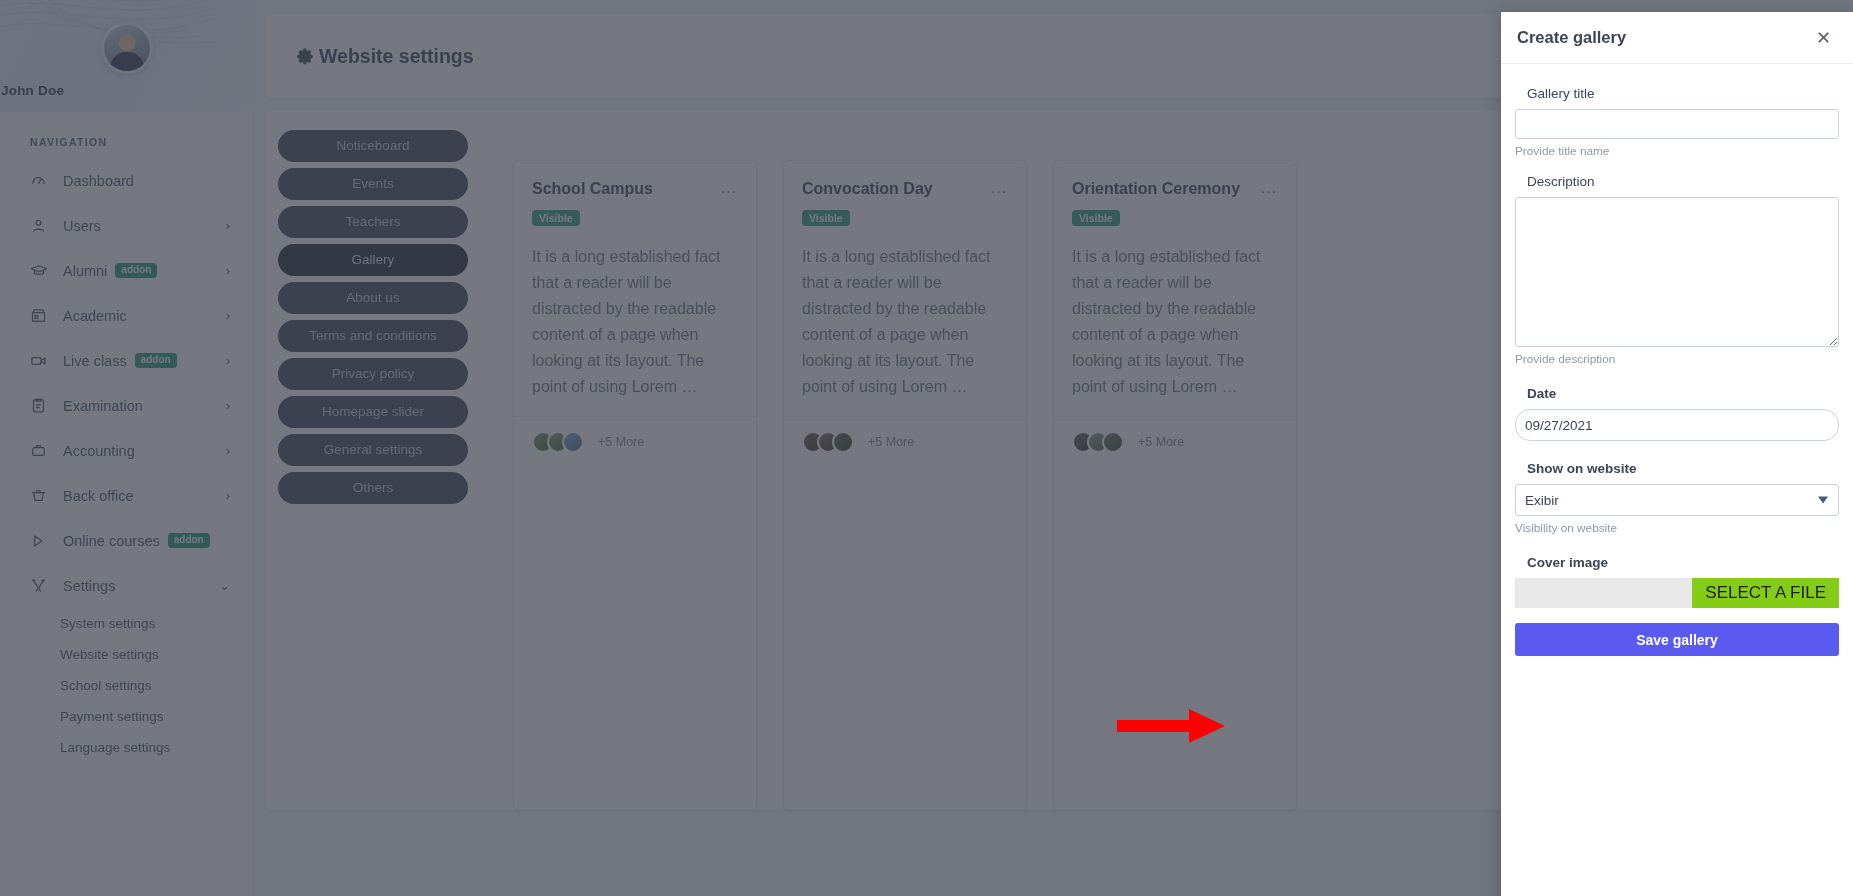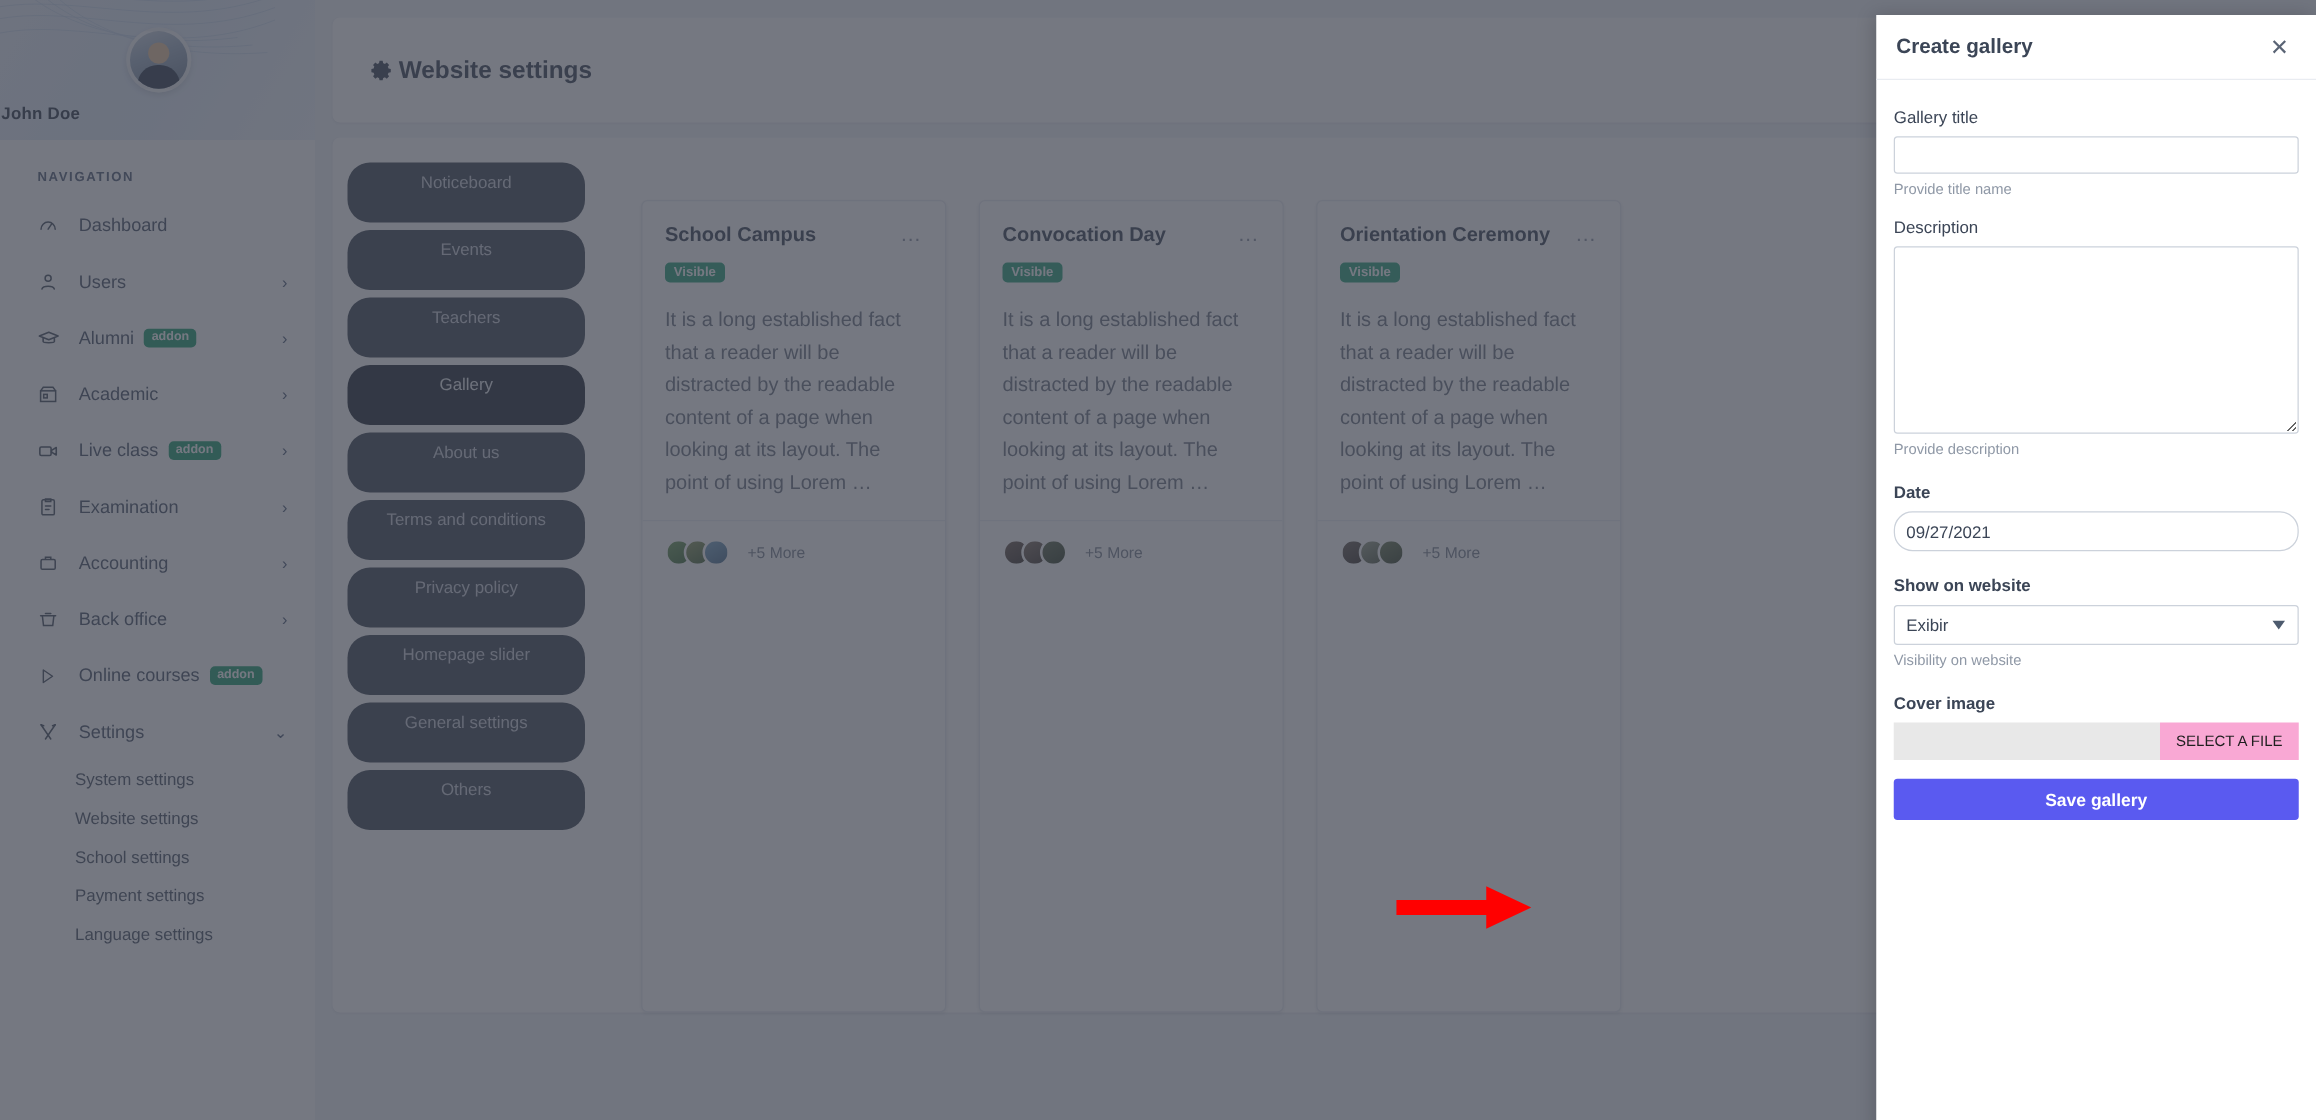--- a/index.html
+++ b/index.html
@@ -160,21 +160,21 @@
     min-height: 700px;
     padding: 20px 0 0 12px;
     display: flex;
     box-shadow: 0 1px 2px rgba(16,24,40,.05);
   }
 
   .tabs-col { width: 202px; flex: 0 0 202px; }
   .tab-btn {
     display:block;
     width: 190px;
-    height: 48px;
+    height: 32px;
     line-height: 32px;
     text-align:center;
     border-radius: 18px;
     background: #3d4654;
     color: #c9ced8;
     font-size: 13.5px;
     margin-bottom: 6px;
     cursor: pointer;
     user-select:none;
   }
@@ -270,21 +270,21 @@
   }
   .panel-title { font-size:16.5px; font-weight:bold; color:#3b4556; }
   .panel-close { font-size:18px; color:#5a6475; cursor:pointer; line-height:1; padding:4px 5px; }
 
   .panel-body { padding: 14px 14px 0 14px; overflow:hidden; }
 
   .fld-label {
     font-size: 13.5px;
     color: #3b4556;
     font-weight: normal;
-    margin: 8px 0 8px 0;
+    margin: 8px 0 8px 12px;
   }
   .fld-label.strong { font-weight:bold; }
   .fld-input {
     width:100%;
     height: 30px;
     border:1px solid #ccd2db;
     border-radius:3px;
     padding: 0 9px;
     font-size:13.5px;
     color:#3b4556;
@@ -341,23 +341,23 @@
     width:100%;
     height: 30px;
     margin-top: 2px;
   }
   .file-fake {
     flex:1 1 auto;
     background:#e8e8e8;
   }
   .file-btn {
     flex:0 0 auto;
-    background:#f9a8d4;
+    background:#84cc16;
     color:#1f1f1f;
-    font-size:12px;
+    font-size:17px;
     padding: 0 13px;
     display:flex;
     align-items:center;
     cursor:pointer;
     white-space:nowrap;
   }
 
   .save-btn {
     margin-top: 15px;
     width:100%;

